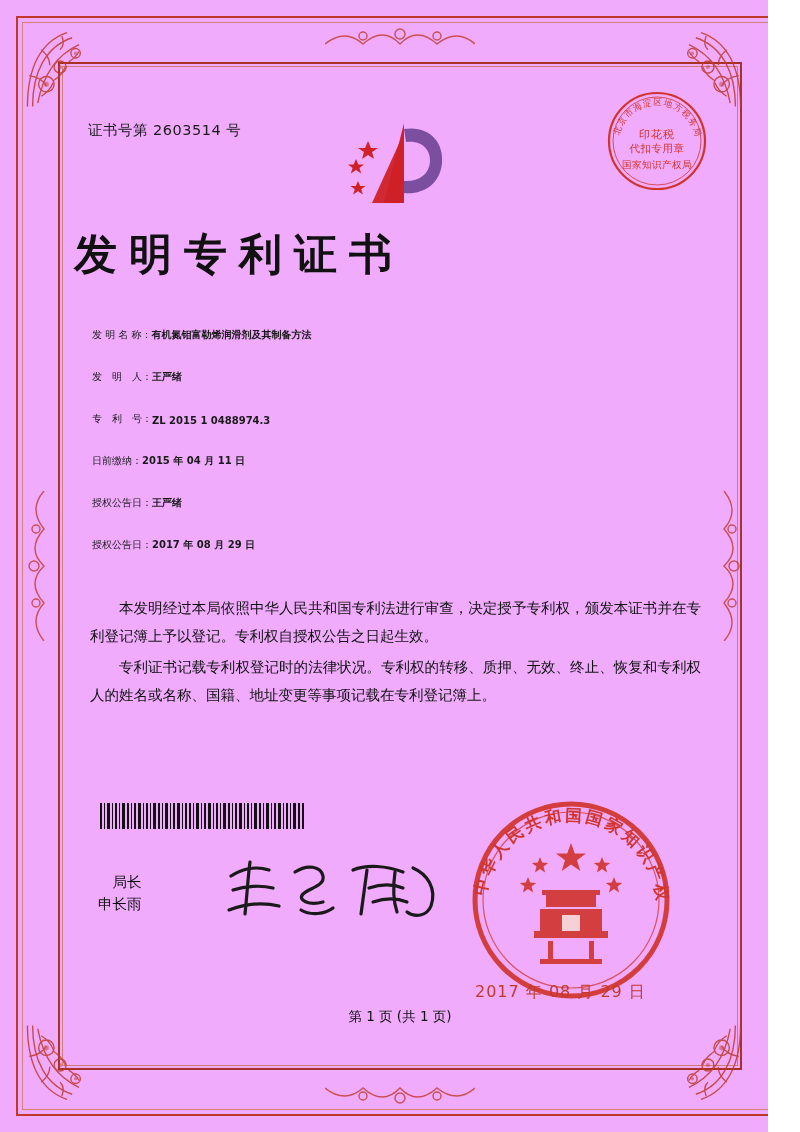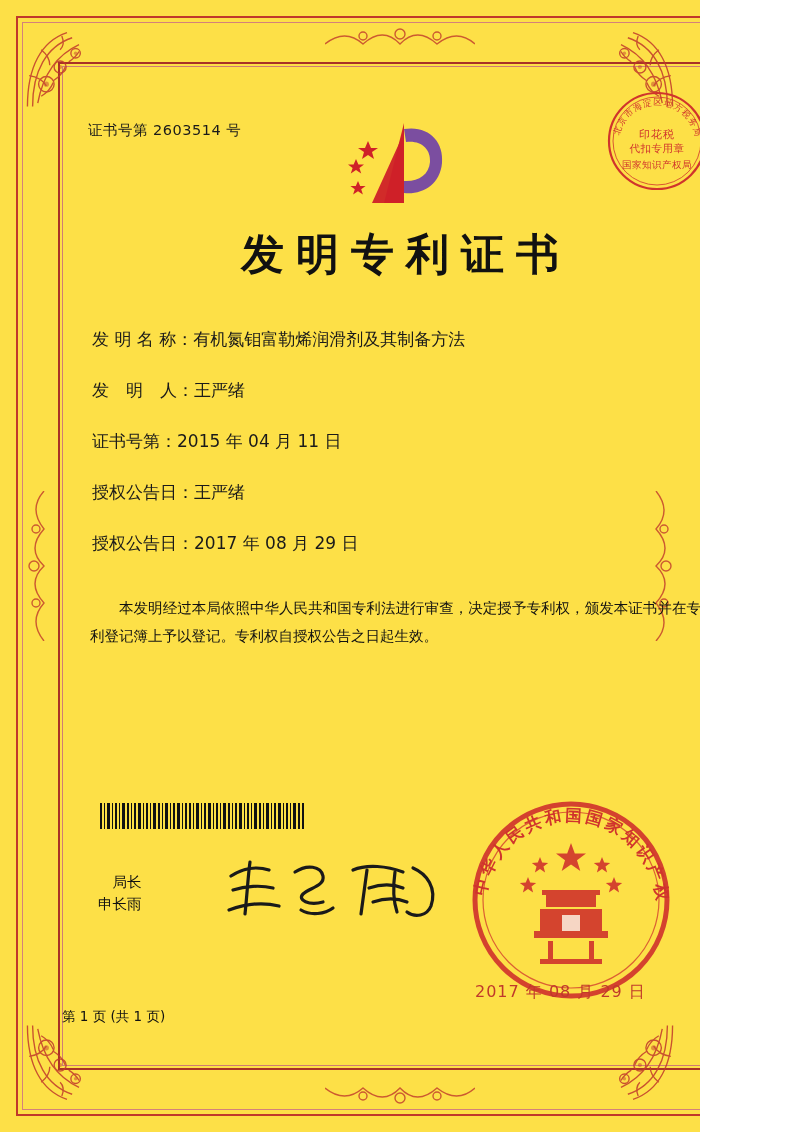--- a/index.html
+++ b/index.html
@@ -9,23 +9,23 @@
   }
   body {
     width: 800px;
     height: 1132px;
     font-family: "DejaVu Sans", "Liberation Sans", sans-serif;
     overflow: hidden;
   }
 
   .page {
     position: relative;
-    width: 700px;
+    width: 768px;
     height: 1132px;
-    background: #fde047;
+    background: #f0abfc;
     overflow: hidden;
   }
 
   
   .frame-outer {
     position: absolute;
     left: 16px; top: 16px;
     width: 768px; height: 1100px;
     border: 2px solid #c0392b;
     box-sizing: border-box;
@@ -119,50 +119,50 @@
     width: 110px;
     height: 110px;
   }
   .stamp-tax svg { width:100%; height:100%; display:block; }
 
   .title {
     position: absolute;
     left: 0;
     top: 160px;
     width: 100%;
-    text-align: center;
     font-family: "DejaVu Serif", "Liberation Serif", serif;
     font-size: 43px;
     font-weight: bold;
     letter-spacing: 12px;
     color: #111;
     text-indent: 12px;
   }
 
   .fields {
     position: absolute;
     left: 30px;
     top: 262px;
     width: 620px;
   }
   .field-row {
     display: flex;
     align-items: flex-end;
     margin-bottom: 28px;
-    font-size: 17px;
+    font-size: 10px;
     color: #1a1a1a;
     white-space: nowrap;
   }
   .field-label {
     display: inline-block;
     flex: 0 0 auto;
   }
   .field-value {
     display: inline-block;
     margin-left: 0px;
+    font-weight: bold;
   }
 
   .body-text {
     position: absolute;
     left: 28px;
     top: 528px;
     width: 622px;
     font-size: 14.5px;
     line-height: 1.95;
     color: #111;
@@ -220,21 +220,21 @@
     color: #c0392b;
     letter-spacing: 1px;
     white-space: nowrap;
   }
 
   .page-no {
     position: absolute;
     left: 0;
     bottom: 40px;
     width: 100%;
-    text-align: left;
+    text-align: center;
     font-size: 13.5px;
     color: #111;
   }
 </style>
 </head>
 <body>
 
 <div class="page">
 
   <div class="frame-outer"></div>
@@ -415,35 +415,40 @@
     <div class="fields">
       <div class="field-row">
         <span class="field-label">发 明 名 称：</span>
         <span class="field-value">有机氮钼富勒烯润滑剂及其制备方法</span>
       </div>
       <div class="field-row">
         <span class="field-label">发　明　人：</span>
         <span class="field-value">王严绪</span>
       </div>
       <div class="field-row">
-        <span class="field-label">证书号第：</span>
+        <span class="field-label">专　利　号：</span>
+        <span class="field-value">ZL 2015 1 0488974.3</span>
+      </div>
+      <div class="field-row">
+        <span class="field-label">日前缴纳：</span>
         <span class="field-value">2015 年 04 月 11 日</span>
       </div>
       <div class="field-row">
         <span class="field-label">授权公告日：</span>
         <span class="field-value">王严绪</span>
       </div>
       <div class="field-row">
         <span class="field-label">授权公告日：</span>
         <span class="field-value">2017 年 08 月 29 日</span>
       </div>
     </div>
 
     <div class="body-text">
       <p>本发明经过本局依照中华人民共和国专利法进行审查，决定授予专利权，颁发本证书并在专利登记簿上予以登记。专利权自授权公告之日起生效。</p>
+      <p>专利证书记载专利权登记时的法律状况。专利权的转移、质押、无效、终止、恢复和专利权人的姓名或名称、国籍、地址变更等事项记载在专利登记簿上。</p>
     </div>
 
     <div class="barcode">
       <svg viewBox="0 0 205 26" preserveAspectRatio="none">
         <g fill="#111">
           <rect x="0" y="0" width="2" height="26"></rect>
             <rect x="4" y="0" width="1" height="26"></rect>
           <rect x="7" y="0" width="3" height="26"></rect>
             <rect x="12" y="0" width="1" height="26"></rect>
           <rect x="15" y="0" width="2" height="26"></rect>

